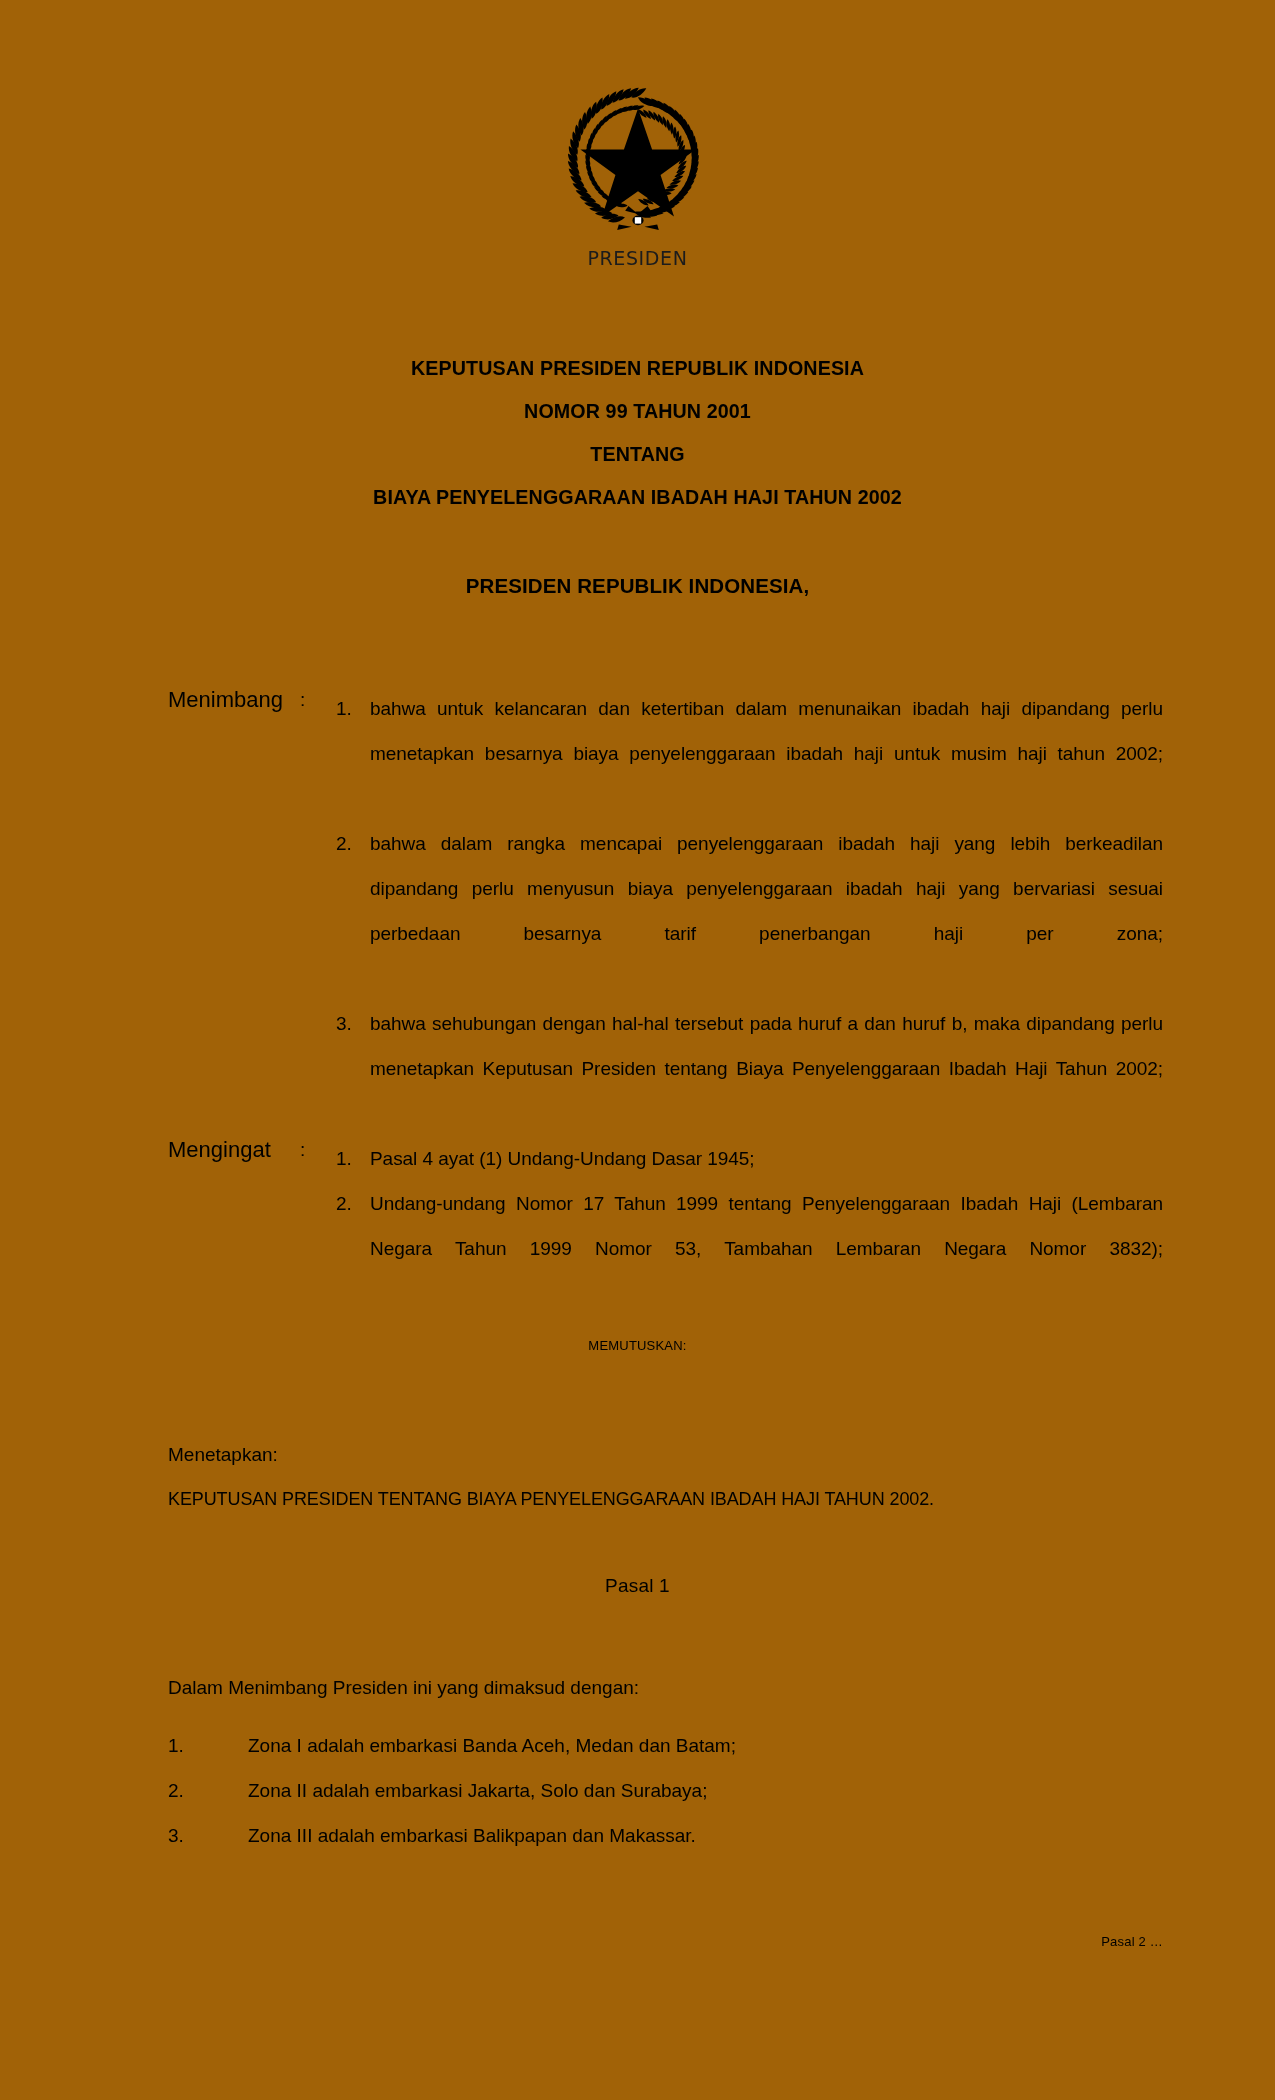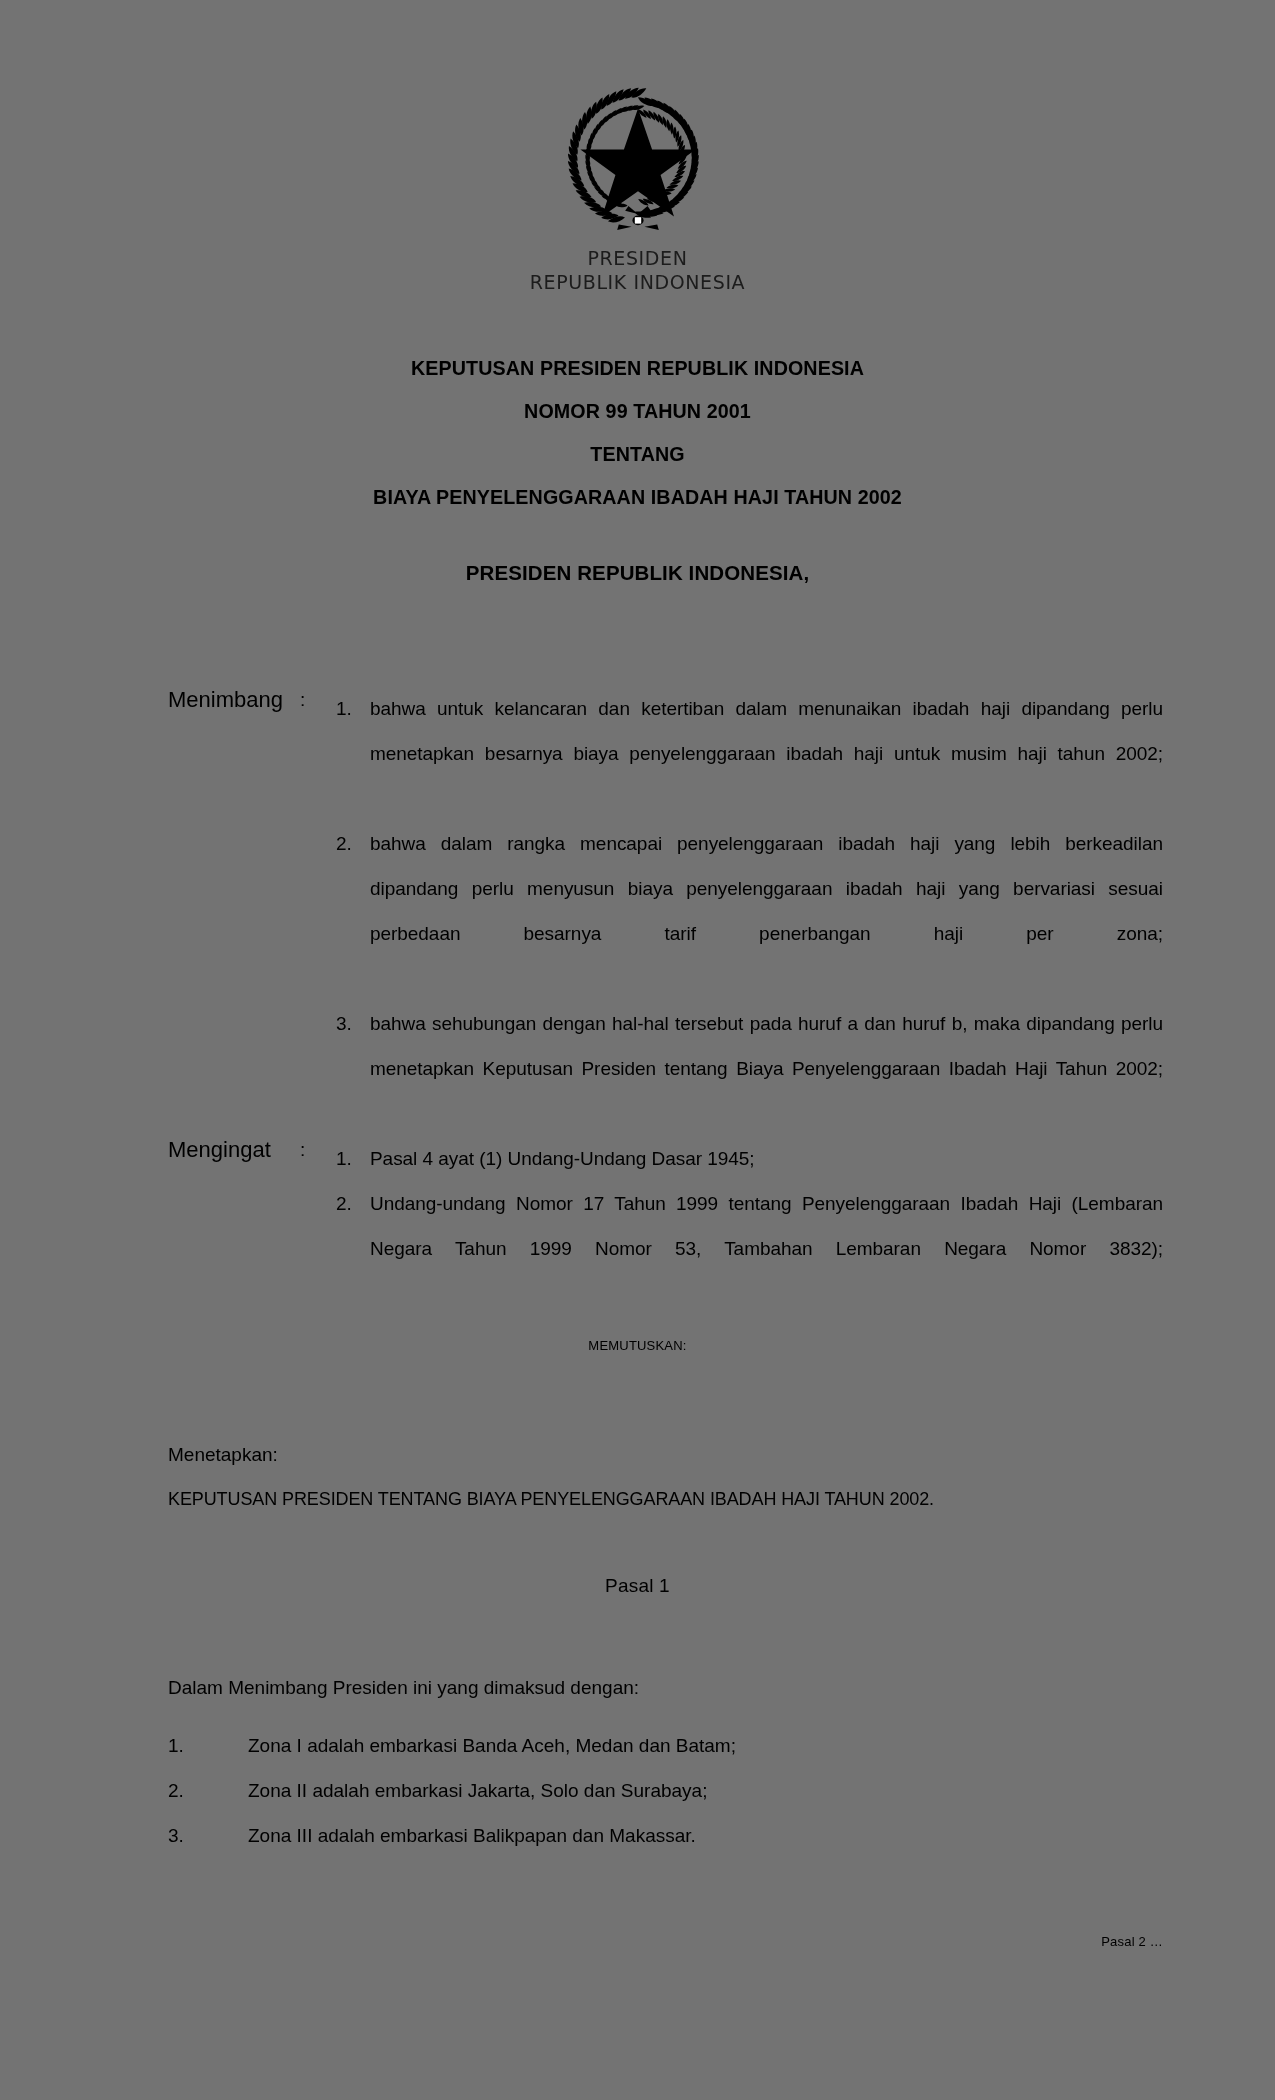--- a/index.html
+++ b/index.html
@@ -4,21 +4,21 @@
 <style>
   html, body {
     margin: 0;
     padding: 0;
     background: #ffffff;
   }
   .page {
     position: relative;
     width: 1275px;
     height: 2100px;
-    background: #737373;
+    background: #a16207;
     margin: 0 auto;
     overflow: hidden;
     font-family: "Liberation Sans", sans-serif;
     color: #000000;
   }
 
   
   .emblem-block {
     position: absolute;
     top: 78px;
@@ -53,21 +53,21 @@
     font-family: "Liberation Sans", sans-serif;
     font-weight: bold;
     font-size: 20.5px;
     line-height: 43px;
     letter-spacing: 0.1px;
     transform: scaleX(0.96);
   }
 
   .president-line {
     position: absolute;
-    top: 561px;
+    top: 574px;
     left: 0;
     width: 1275px;
     text-align: center;
     font-weight: bold;
     font-size: 20.5px;
     letter-spacing: 0.1px;
   }
 
   
   .clause {
@@ -323,21 +323,20 @@
         <ellipse cx="100" cy="178" rx="7" ry="6"></ellipse>
         <rect x="96" y="174" width="8" height="8" fill="#fff"></rect>
         <path d="M100 170 L88 160 L84 166 Z"></path>
         <path d="M100 170 L112 160 L116 166 Z"></path>
         <path d="M92 186 L74 190 L76 183 Z"></path>
         <path d="M108 186 L126 190 L124 183 Z"></path>
       </g>
     </svg>
     <div class="emblem-caption">
       <div>PRESIDEN</div>
-      <div>REPUBLIK INDONESIA</div>
     </div>
   </div>
 
   <div class="title-block">
     <div class="title-line">KEPUTUSAN PRESIDEN REPUBLIK INDONESIA</div>
     <div class="title-line">NOMOR 99 TAHUN 2001</div>
     <div class="title-line">TENTANG</div>
     <div class="title-line">BIAYA PENYELENGGARAAN IBADAH HAJI TAHUN 2002</div>
   </div>
 

